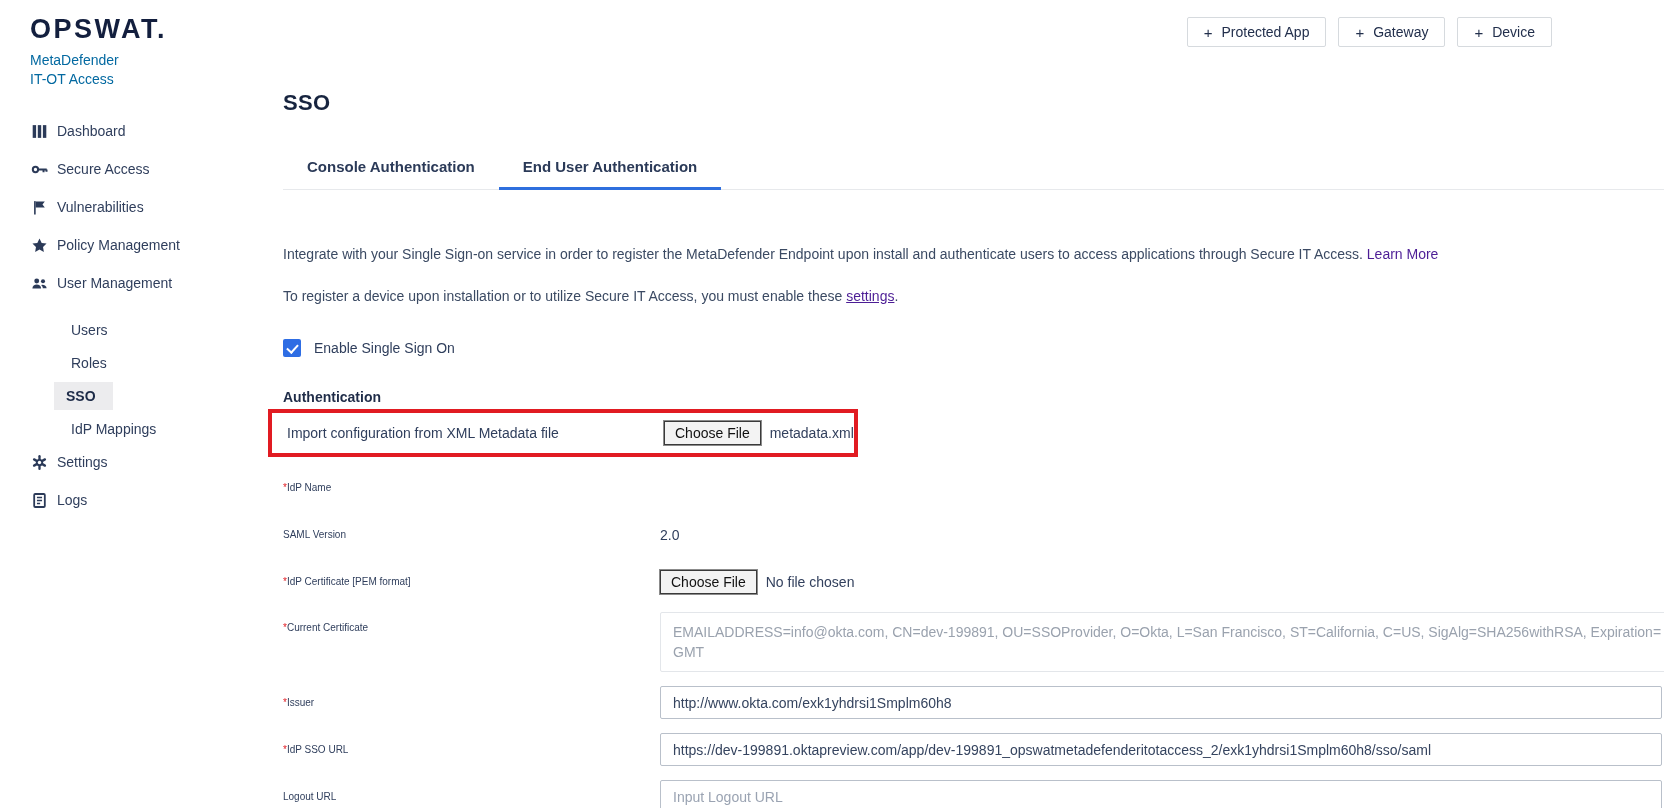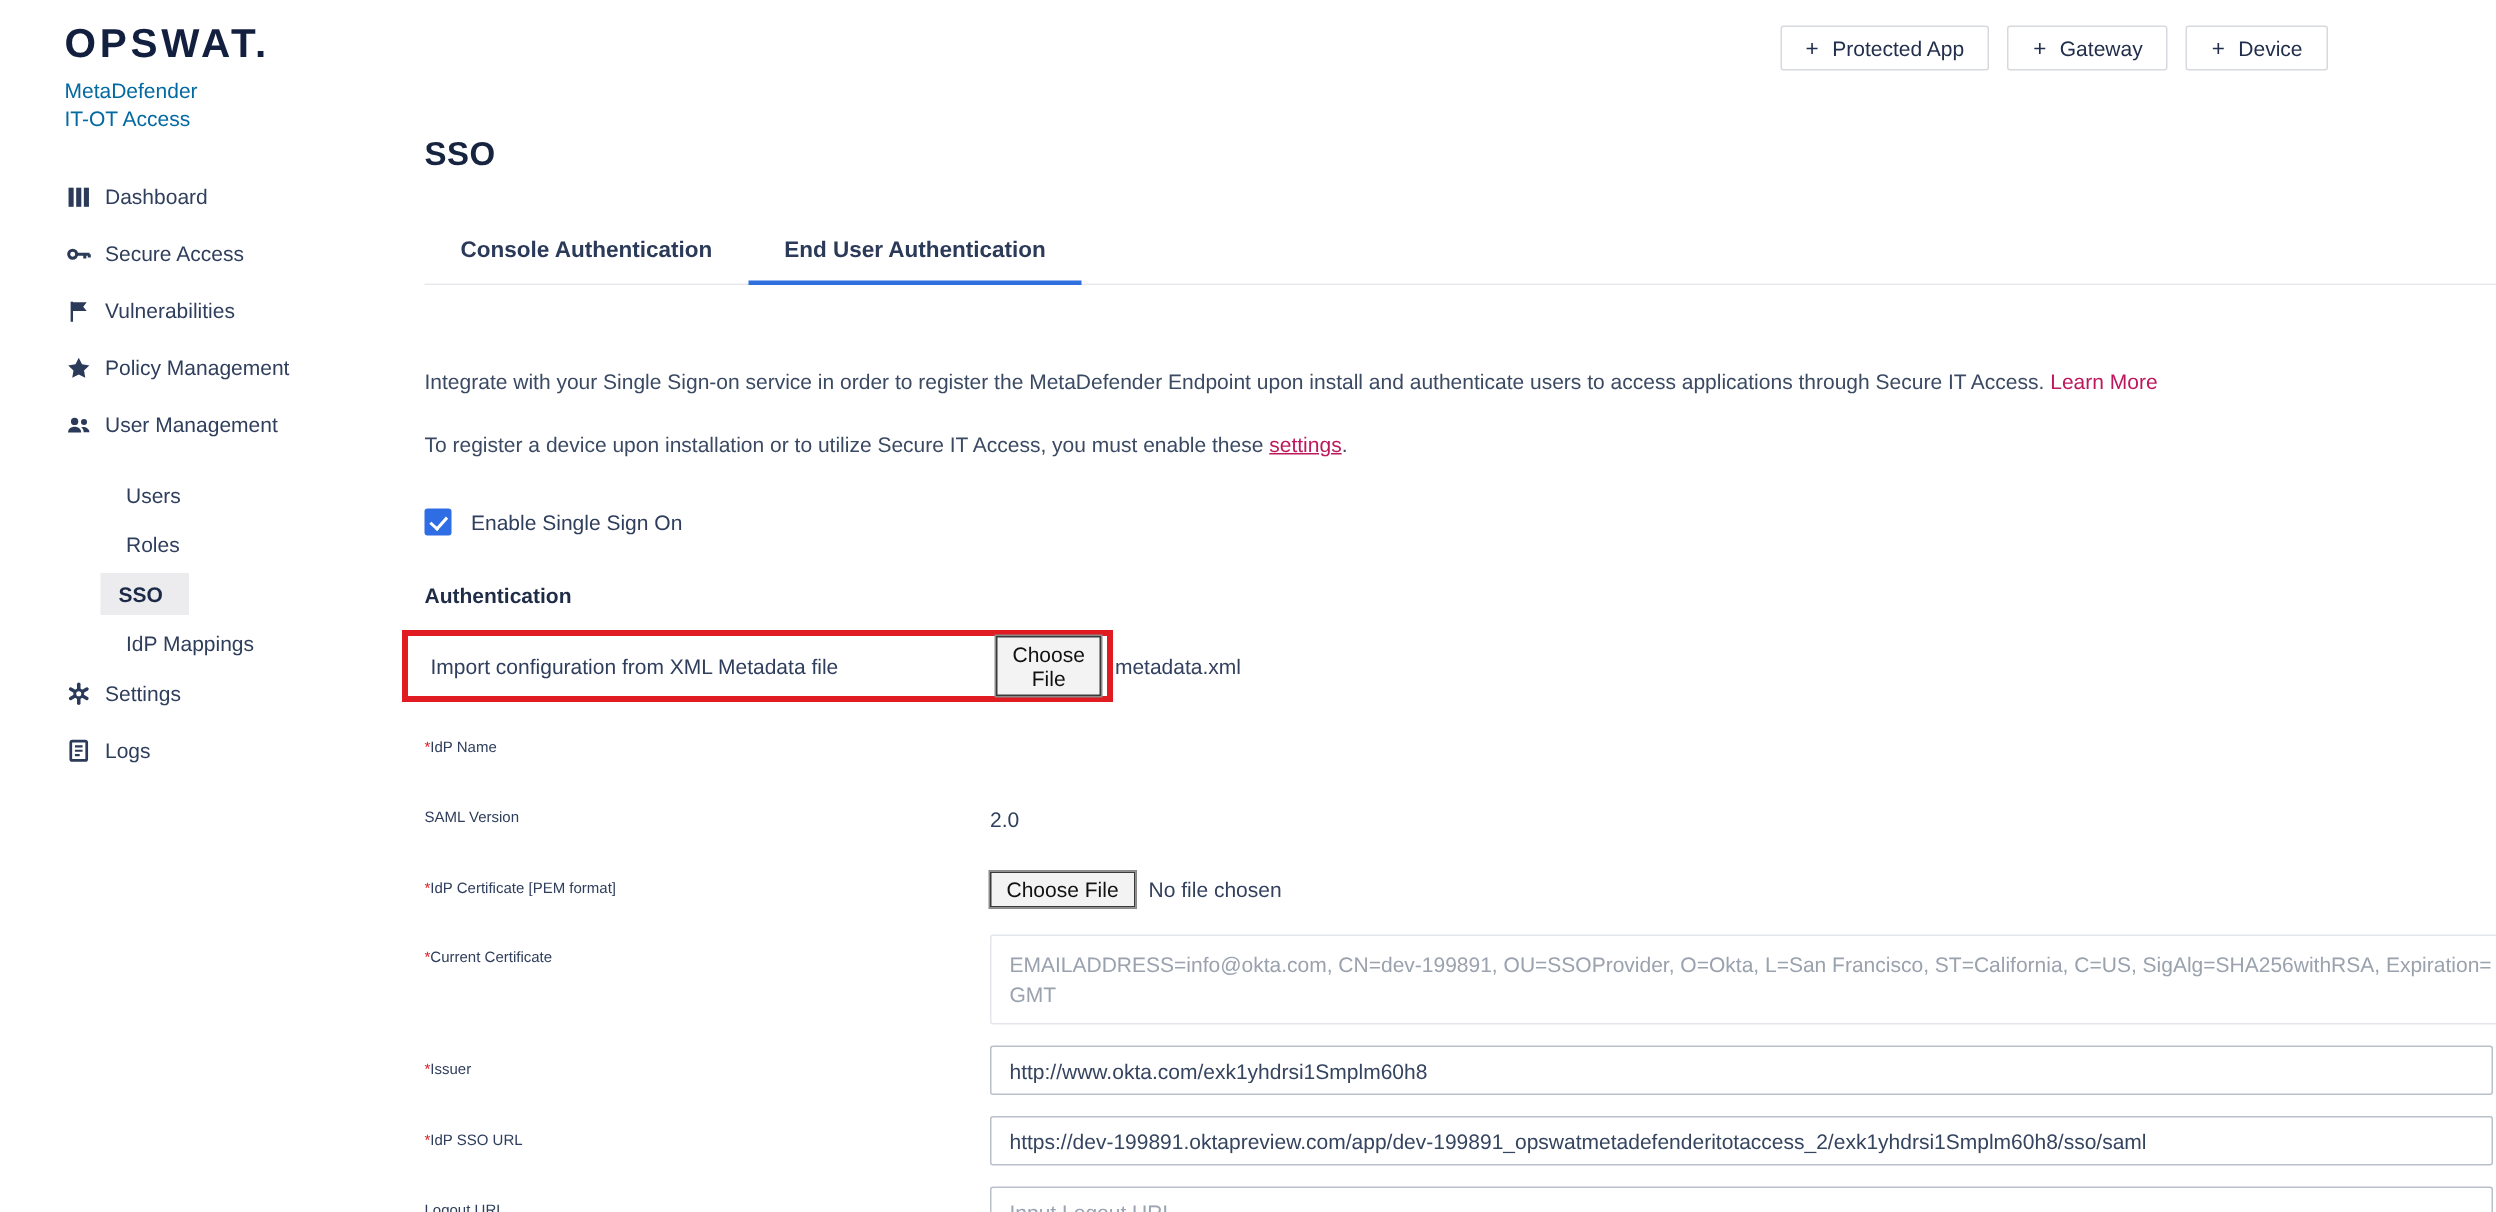--- a/index.html
+++ b/index.html
@@ -1,20 +1,20 @@
 <!DOCTYPE html>
 <html><head>
 <meta charset="utf-8">
 <style>
   * { margin:0; padding:0; box-sizing:border-box; }
   html,body { width:1664px; height:808px; overflow:hidden; background:#ffffff;
     font-family:"Liberation Sans", sans-serif; color:#31405e; }
 
   
-  .sidebar { position:absolute; left:17px; top:0; width:256px; height:808px; background:#fff; }
+  .sidebar { position:absolute; left:4px; top:0; width:256px; height:808px; background:#fff; }
   .logo-block { padding:14px 0 0 26px; }
   .logo { font-size:27px; font-weight:700; letter-spacing:2.5px; color:#131f3e; }
   .product { font-size:14px; color:#0369a1; line-height:19px; margin-top:6px; }
   .nav { margin-top:34px; }
   .nav-item { display:flex; align-items:flex-start; height:38px; padding-left:27px; cursor:pointer; }
   .nav-item .icon { width:17px; height:17px; display:inline-flex; align-items:center; justify-content:center; }
   .nav-item .icon svg { width:17px; height:17px; }
   .nav-label { margin-left:9px; font-size:14px; color:#2f3e5c; }
   .subnav { }
   .sub-item { height:33px; display:flex; align-items:center; padding-left:67px; font-size:14px; color:#2f3e5c; cursor:pointer; }
@@ -31,32 +31,32 @@
   
   .main { position:absolute; left:283px; top:0; width:1381px; }
   .page-title { margin-top:90px; font-size:22px; font-weight:700; color:#17243f; letter-spacing:.3px; }
 
   .tabbar { display:flex; margin-top:31px; border-bottom:1px solid #e7e9ec; }
   .tab { position:relative; padding:11px 24px 14px; font-size:15px; font-weight:700; color:#2b3a58; cursor:pointer; }
   .tab.active::after { content:""; position:absolute; left:0; right:0; bottom:-1px; height:3px; background:#2f6fde; }
 
   .para { margin-top:22px; font-size:14px; color:#3b4a63; line-height:20px; }
   .para.first { margin-top:54px; }
-  a.link { color:#be185d; text-decoration:none; cursor:pointer; }
+  a.link { color:#4c1d95; text-decoration:none; cursor:pointer; }
   a.link.underline { text-decoration:underline; }
 
   .check-row { margin-top:33px; display:flex; align-items:center; gap:13px; }
   .checkbox { width:18px; height:18px; background:#2e6de4; border-radius:2px; position:relative; cursor:pointer; }
   .checkbox::after { content:""; position:absolute; left:5.5px; top:2.5px; width:5px; height:9px;
     border:solid #fff; border-width:0 2px 2px 0; transform:rotate(42deg); }
   .check-label { font-size:14px; color:#2f3e5c; }
 
   .section-heading { margin-top:32px; font-size:14px; font-weight:700; color:#1f2c48; }
 
-  .import-box { margin-top:15px; margin-left:-15px; width:474px; height:48px;
+  .import-box { margin-top:4px; margin-left:-15px; width:590px; height:48px;
     border:4px solid #e11b22; display:grid; grid-template-columns:377px auto; align-items:center; padding-left:15px; }
   .import-label { font-size:14px; color:#2f3e5c; }
   .file-ctrl { display:flex; align-items:center; gap:9px; }
   .file-btn { border:1px solid #3a3a3a; outline:1px solid #8b8b8b; outline-offset:0px; background:#f3f3f3;
     font-size:14px; color:#111; padding:3px 10px; font-family:"Liberation Sans", sans-serif; cursor:pointer; }
   .file-name { font-size:14px; color:#33415e; }
 
   .form { margin-top:3px; }
   .form-row { display:grid; grid-template-columns:377px auto; align-items:center; min-height:33px; margin-top:14px; }
   .form-row.top { align-items:start; }

